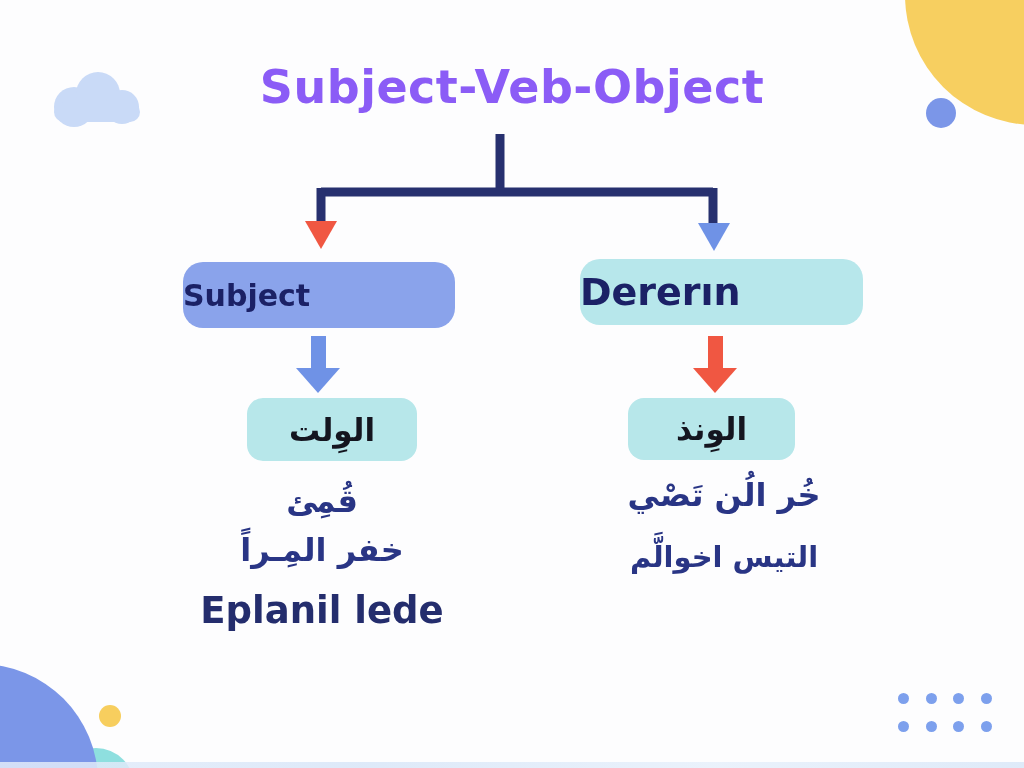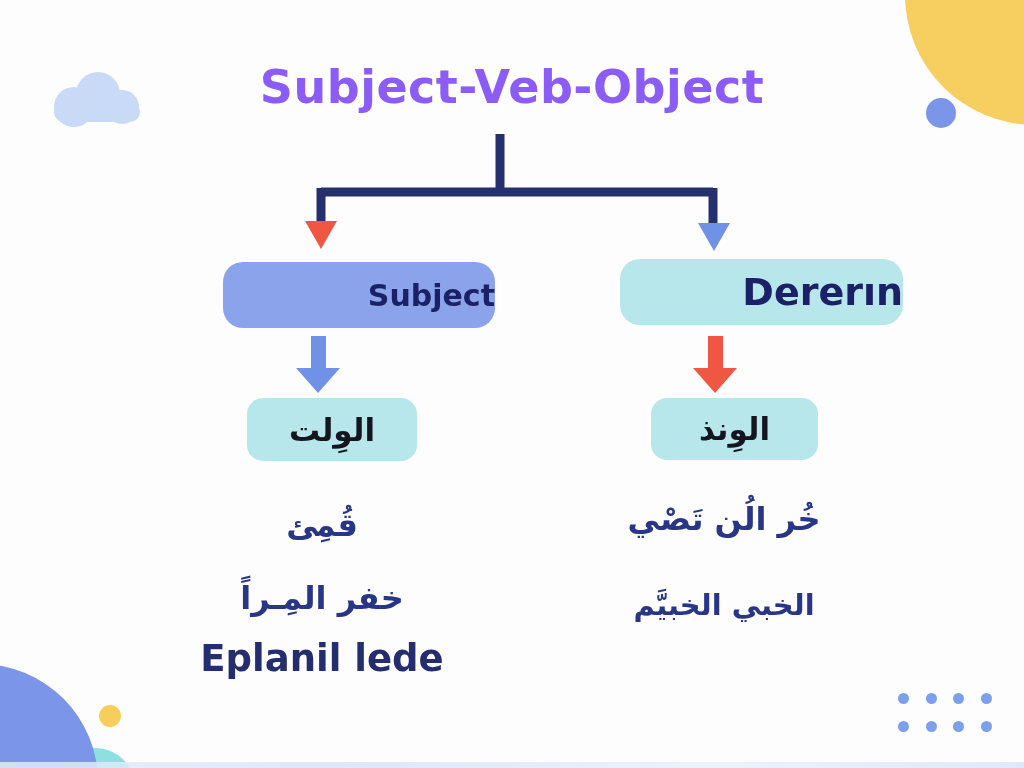--- a/index.html
+++ b/index.html
@@ -28,47 +28,47 @@
   .cloud-svg{position:absolute;left:40px;top:66px;}
   
   .title{
     position:absolute;left:0;top:60px;width:1024px;text-align:center;
     font-size:46px;font-weight:800;color:#8b5cf6;letter-spacing:.5px;
   }
   
   .connectors{position:absolute;left:0;top:0;pointer-events:none;}
   
   .node-box{
-    position:absolute;display:flex;align-items:center;justify-content:flex-end;
-    font-weight:800;color:#1b2166;border-radius:20px;margin-left:40px;
+    position:absolute;display:flex;align-items:center;justify-content:flex-start;
+    font-weight:800;color:#1b2166;border-radius:20px;
   }
   .subject-box{left:183px;top:262px;width:272px;height:66px;background:#8aa3eb;font-size:30px;}
   .dererin-box{left:580px;top:259px;width:283px;height:66px;background:#b7e7eb;font-size:38px;}
   .sub-box{
     position:absolute;display:flex;align-items:center;justify-content:center;
     background:#b7e7ea;border-radius:16px;color:#14151f;font-weight:700;font-size:31px;
   }
   .sub-box-left{left:247px;top:398px;width:170px;height:63px;}
-  .sub-box-right{left:651px;top:398px;width:167px;height:62px;}
+  .sub-box-right{left:628px;top:398px;width:167px;height:62px;}
   
   .thick-arrow{position:absolute;width:44px;height:58px;}
   .thick-arrow .stem{position:absolute;left:14.5px;top:0;width:15px;height:34px;}
   .thick-arrow .head{position:absolute;left:0;top:32px;width:0;height:0;
     border-left:22px solid transparent;border-right:22px solid transparent;}
   .arrow-blue .stem{background:#6f92e6;}
   .arrow-blue .head{border-top:25px solid #6f92e6;}
   .arrow-red .stem{background:#f05742;}
   .arrow-red .head{border-top:25px solid #f05742;}
   .arrow-left-pos{left:296px;top:336px;}
   .arrow-right-pos{left:693px;top:336px;}
   
   .text-col{position:absolute;width:320px;text-align:center;color:#293585;}
   .text-col-left{left:162px;top:477px;}
   .text-col-right{left:564px;top:471px;}
-  .ar-line{font-size:32px;font-weight:700;line-height:49px;margin-top:24px;}
+  .ar-line{font-size:32px;font-weight:700;line-height:49px;}
   .lat-line{font-size:37px;font-weight:600;line-height:40px;color:#242d6d;}
   .gap{height:16px;}
 </style>
 </head>
 <body>
 
 <div class="canvas">
 
   <div class="circle deco-yellow-big"></div>
   <div class="circle deco-blue-dot-tr"></div>
@@ -134,16 +134,16 @@
   <div class="text-col text-col-left">
     <div class="ar-line">قُمِئ</div>
     <div class="ar-line">خفر المِـراً</div>
     <div class="gap"></div>
     <div class="lat-line">Eplanil lede</div>
   </div>
 
   <div class="text-col text-col-right">
     <div class="ar-line">خُر الُن تَصْي</div>
     <div class="gap"></div>
-    <div class="ar-line" style="font-size:29px;line-height:42px;">الخبي الخبيَّم</div>
+    <div class="ar-line" style="font-size:29px;line-height:42px;">التيس اخوالَّم</div>
   </div>
 
 </div>
 
 </body></html>

